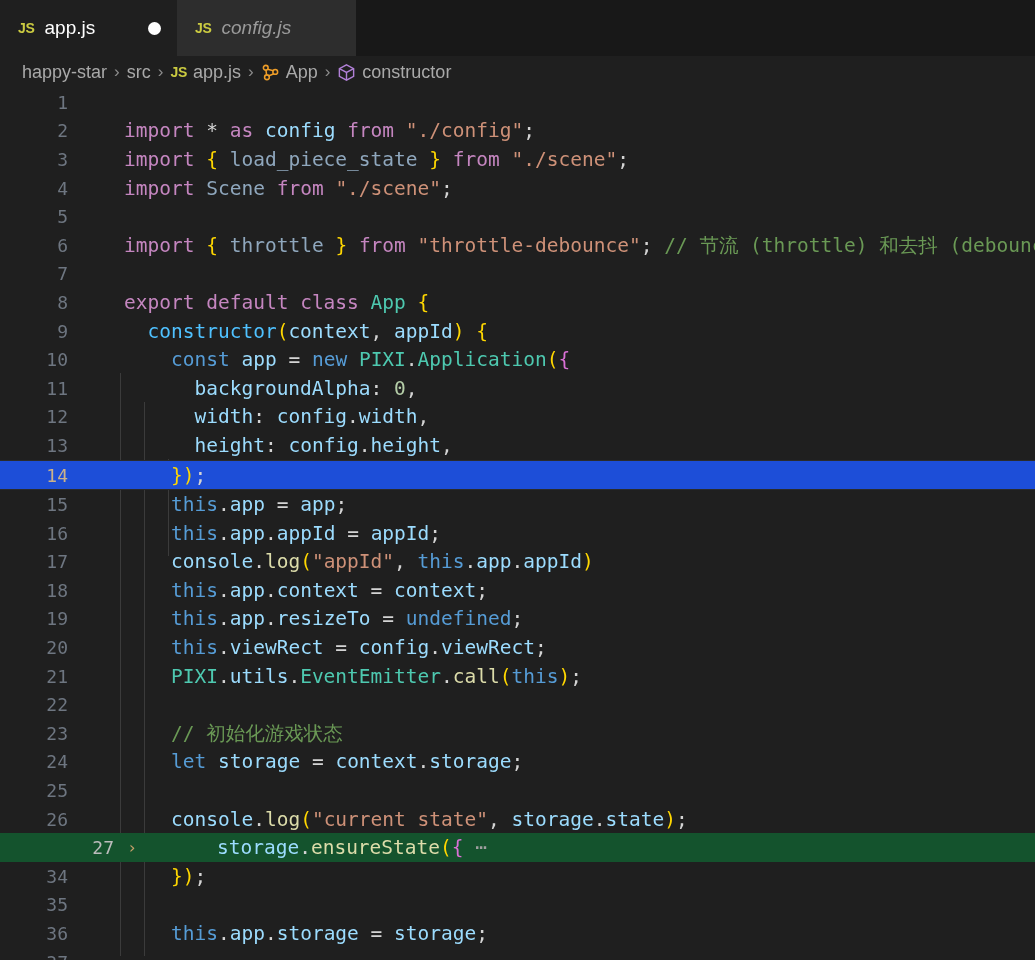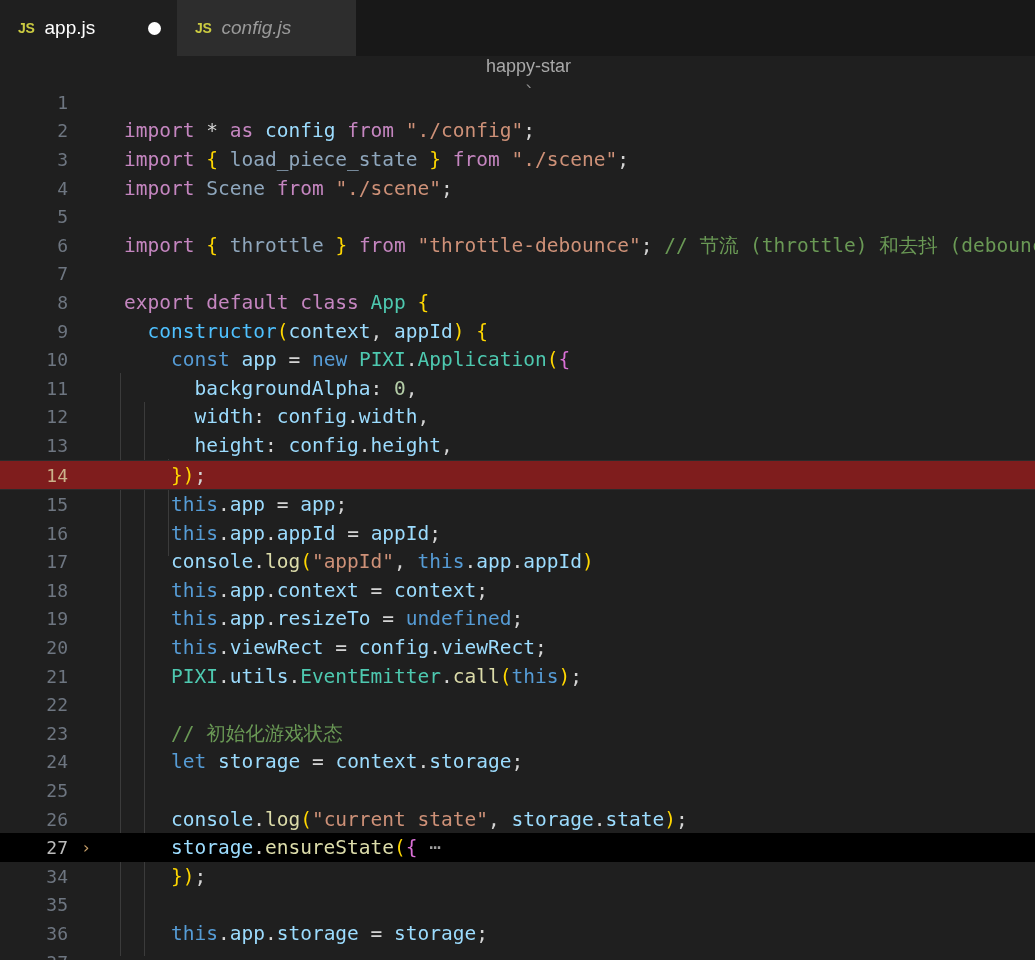--- a/index.html
+++ b/index.html
@@ -77,21 +77,20 @@
     height: 32px;
     background: #1f1f1f;
     display: flex;
     align-items: center;
     padding-left: 22px;
     font-family: "Liberation Sans", sans-serif;
     font-size: 18px;
     color: #a9a9a9;
     gap: 0;
     white-space: nowrap;
-    flex-direction: column;
   }
   .crumb {
     display: inline-flex;
     align-items: center;
     gap: 6px;
   }
   .crumb-sep {
     color: #8d8d8d;
     padding: 0 7px;
     font-size: 17px;
@@ -108,26 +107,27 @@
   .line {
     height: 28.6px;
     display: flex;
     align-items: center;
     position: relative;
     white-space: pre;
     font-size: 19.5px;
     font-family: "DejaVu Sans Mono", "Liberation Mono", monospace;
   }
   .line.current {
-    background: #7f1d1d;
+    background: #1d4ed8;
     border-top: 1px solid #2b2b2b;
     border-bottom: 1px solid #2b2b2b;
   }
   .line.folded {
-    background: #000000;
+    background: #14532d;
+    padding-left: 46px;
   }
   .gutter {
     width: 72px;
     flex: none;
     text-align: right;
     padding-right: 4px;
     box-sizing: border-box;
     color: #6e7681;
     font-size: 18px;
     font-family: "DejaVu Sans Mono", "Liberation Mono", monospace;

